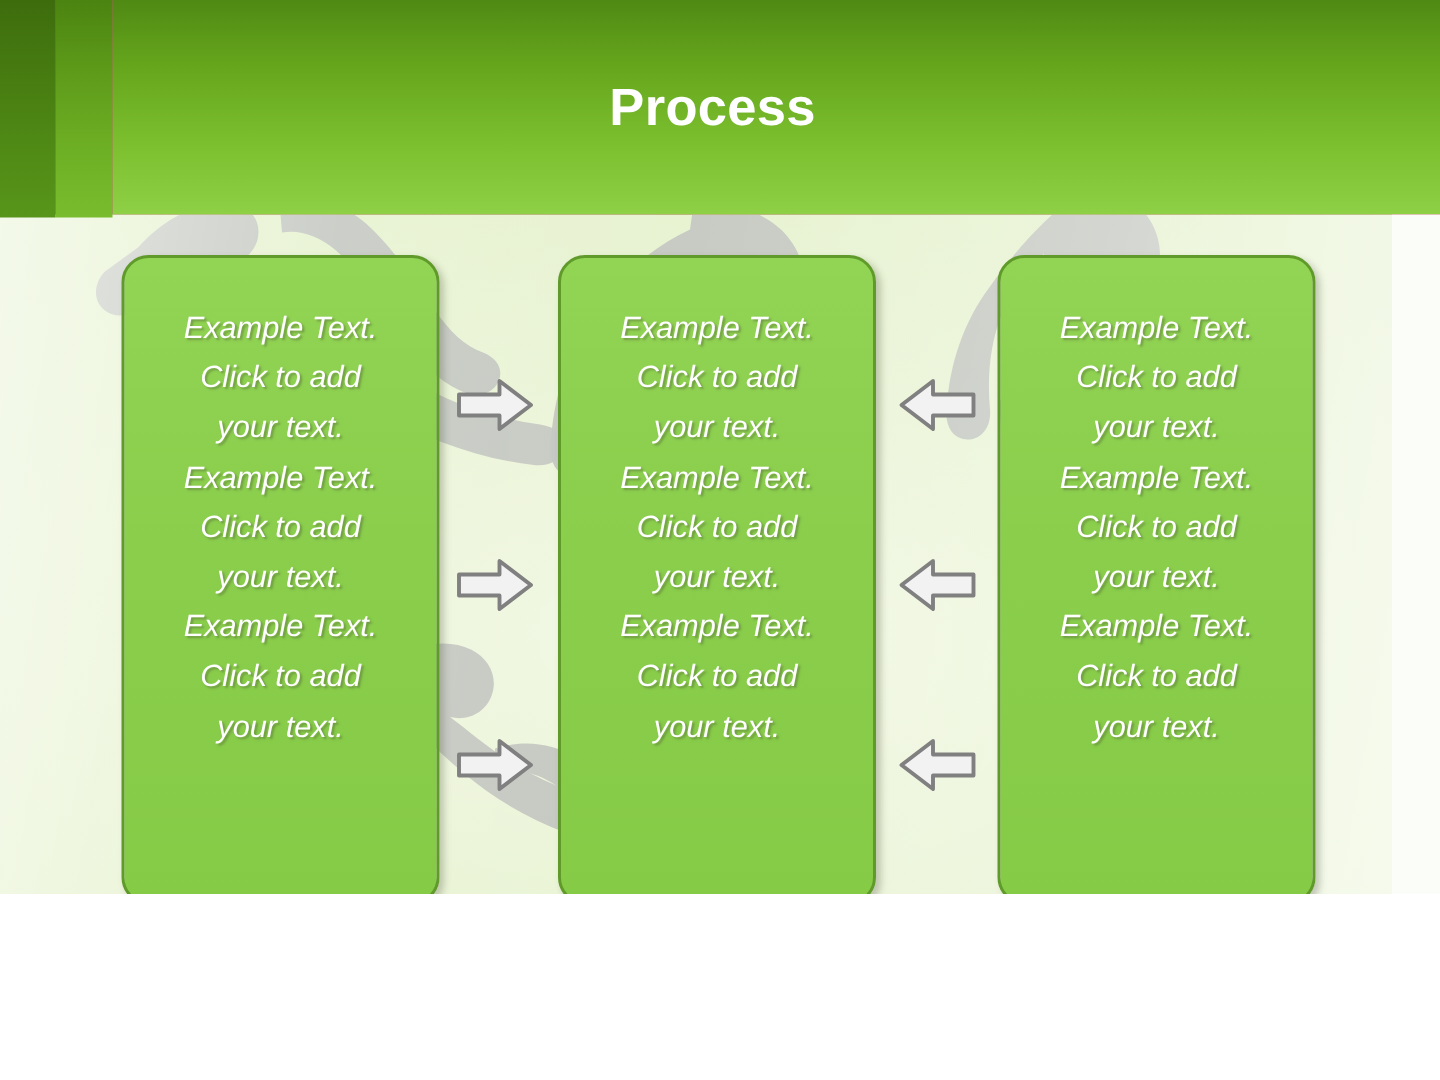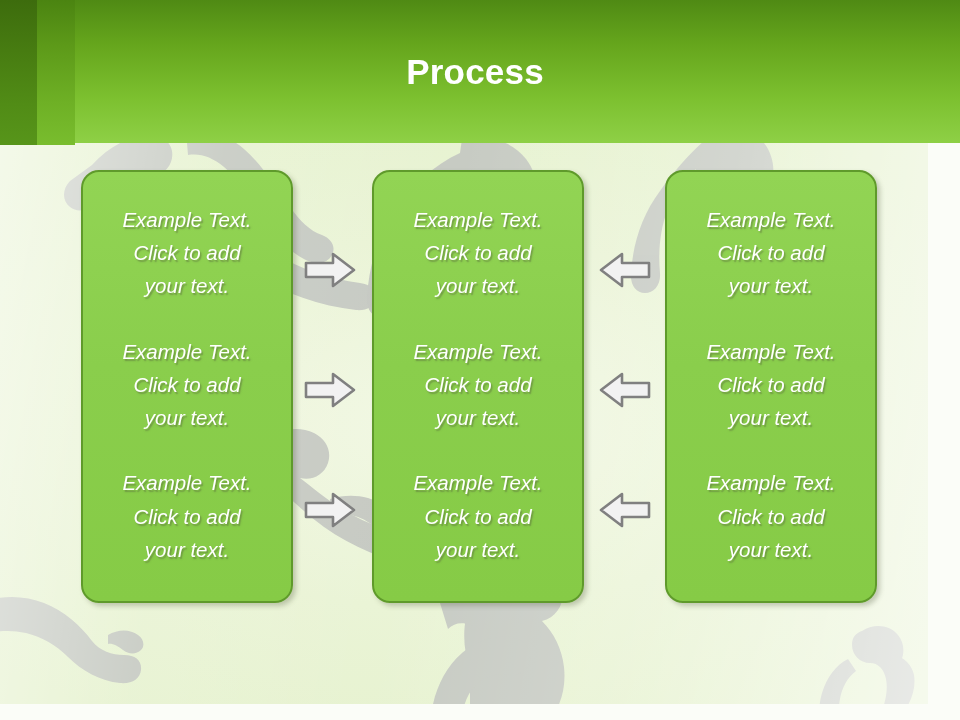--- a/index.html
+++ b/index.html
@@ -10,21 +10,21 @@
   body {
     width: 960px;
     height: 720px;
     overflow: hidden;
     font-family: "Liberation Sans", sans-serif;
   }
 
   #slide {
     position: relative;
     width: 960px;
-    height: 720px;
+    height: 596px;
     background: #ec4899;
     overflow: hidden;
   }
 
   
   .body-bg {
     position: absolute;
     left: 0;
     top: 143px;
     width: 928px;
@@ -111,24 +111,23 @@
   
   .box {
     position: absolute;
     box-sizing: border-box;
     background: linear-gradient(to bottom, #92d454 0%, #8ace4c 45%, #86cb46 100%);
     border: 2px solid #5f9a2b;
     border-radius: 18px;
     box-shadow: 3px 3px 5px rgba(80,90,60,0.30);
     display: flex;
     flex-direction: column;
-    justify-content: center;
+    justify-content: flex-start;
     align-items: center;
     padding: 30px 10px 34px 10px;
-    gap: 32px;
   }
   #box-1 { left: 81px;  top: 170px; width: 212px; height: 433px; }
   #box-2 { left: 372px; top: 170px; width: 212px; height: 433px; }
   #box-3 { left: 665px; top: 170px; width: 212px; height: 433px; }
 
   .box-text {
     width: 100%;
     text-align: center;
     color: #ffffff;
     font-style: italic;

